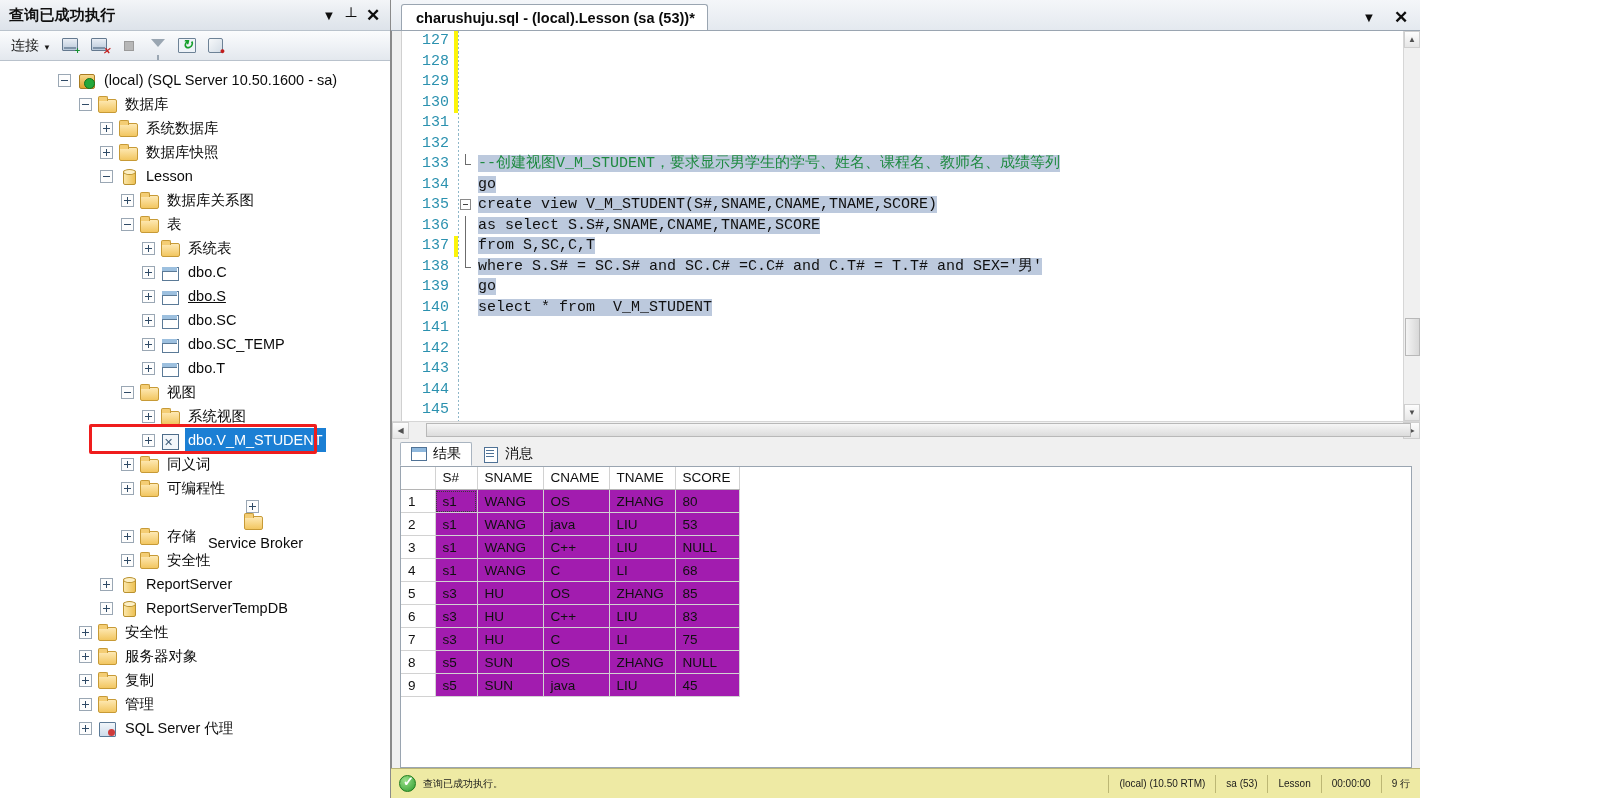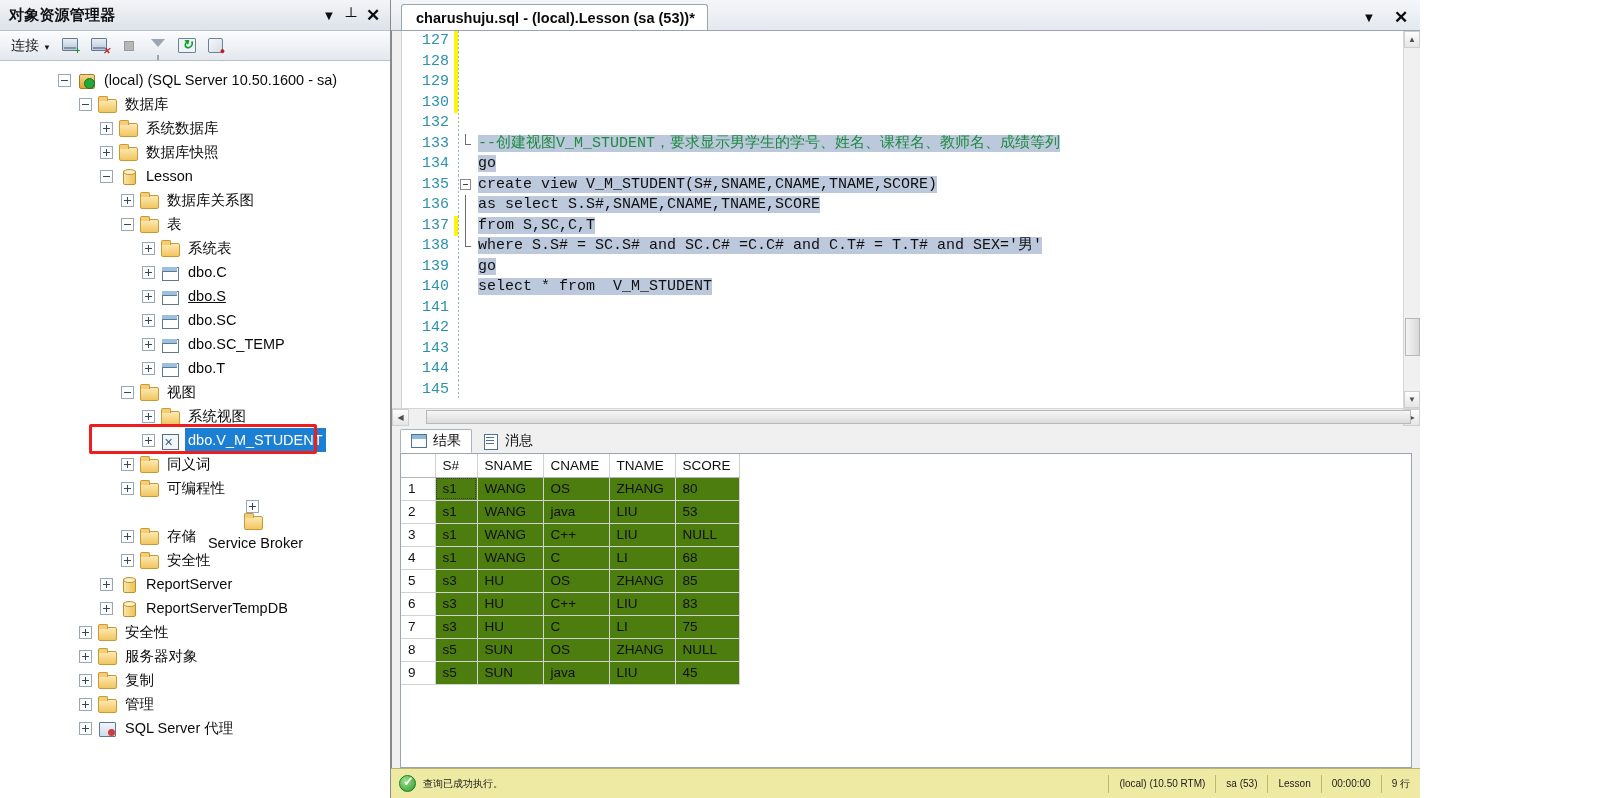--- a/index.html
+++ b/index.html
@@ -243,21 +243,21 @@
   .rt-ico.grid:after{content:"";position:absolute;left:1px;top:1px;width:14px;height:4px;background:#8fb8dd;}
   .rt-ico.msg:before{content:"";position:absolute;left:1px;top:0;width:12px;height:14px;background:#fff;border:1px solid #4f7296;}
   .rt-ico.msg:after{content:"";position:absolute;left:3px;top:3px;width:8px;height:1px;
      box-shadow:0 3px 0 #4f7296,0 6px 0 #4f7296; background:#4f7296;}
 
   #grid-host { flex:1 1 auto; background:#ffffff; border:1px solid #9aa5b1; margin:0 8px 0 8px; overflow:hidden; }
   table.rg { border-collapse: collapse; font-size: 13.5px; color:#101010; }
   table.rg th, table.rg td {
     border-right: 1px solid #d2d2d2; border-bottom: 1px solid #d2d2d2;
     padding: 0 7px; height: 23px; text-align: left; font-weight: normal;
-    white-space: nowrap; background:#4d7c0f;
+    white-space: nowrap; background:#a21caf;
   }
   table.rg th { background:#ffffff; border-bottom:1px solid #b5b5b5; }
   table.rg td.rownum, table.rg th.rownum {
     width: 34px; min-width:34px; text-align: left; color:#101010; background:#ffffff;
     border-right:1px solid #d2d2d2;
   }
   table.rg th.c-s { width: 42px; }
   table.rg th.c-sn { width: 66px; }
   table.rg th.c-cn { width: 66px; }
   table.rg th.c-tn { width: 66px; }
@@ -288,21 +288,21 @@
   #statusbar .seg.first { border-left:1px solid #bcb774; }
 </style>
 </head>
 <body>
 
 <div id="app">
 
   <div id="oe">
 
     <div id="oe-title">
-      <div class="t">对象资源管理器</div>
+      <div class="t">查询已成功执行</div>
       <div class="cap-btn caret">▼</div>
       <div class="cap-btn pin">┴</div>
       <div class="cap-btn close">✕</div>
     </div>
 
     <div id="oe-toolbar">
       <div class="connect-btn">
         <span>连接</span>
         <span class="arw">▼</span>
       </div>
@@ -487,20 +487,21 @@
 
     <div id="editor-wrap">
       <div id="editor-outer">
         <div id="editor-body">
           <div id="gutter-left-strip"></div>
           <div id="code-area">
               <div class="code-line"><span class="ln">127</span><span class="changebar y"></span><span class="dotted"></span><span class="fold"></span><span class="code-text"></span></div>
               <div class="code-line"><span class="ln">128</span><span class="changebar y"></span><span class="dotted"></span><span class="fold"></span><span class="code-text"></span></div>
               <div class="code-line"><span class="ln">129</span><span class="changebar y"></span><span class="dotted"></span><span class="fold"></span><span class="code-text"></span></div>
               <div class="code-line"><span class="ln">130</span><span class="changebar y"></span><span class="dotted"></span><span class="fold"></span><span class="code-text"></span></div>
+              <div class="code-line"><span class="ln">131</span><span class="changebar"></span><span class="dotted"></span><span class="fold"></span><span class="code-text"></span></div>
               <div class="code-line"><span class="ln">132</span><span class="changebar"></span><span class="dotted"></span><span class="fold"></span><span class="code-text"></span></div>
               <div class="code-line"><span class="ln">133</span><span class="changebar"></span><span class="dotted"></span><span class="fold"><i class="elbow"></i></span><span class="code-text"><span class="cm sel">--创建视图V_M_STUDENT，要求显示男学生的学号、姓名、课程名、教师名、成绩等列</span></span></div>
               <div class="code-line"><span class="ln">134</span><span class="changebar"></span><span class="dotted"></span><span class="fold"></span><span class="code-text"><span class="txt sel">go</span></span></div>
               <div class="code-line"><span class="ln">135</span><span class="changebar"></span><span class="dotted"></span><span class="fold"><i class="box"></i></span><span class="code-text"><span class="txt sel">create view V_M_STUDENT(S#,SNAME,CNAME,TNAME,SCORE)</span></span></div>
               <div class="code-line"><span class="ln">136</span><span class="changebar"></span><span class="dotted"></span><span class="fold"><i class="vline"></i></span><span class="code-text"><span class="txt sel">as select S.S#,SNAME,CNAME,TNAME,SCORE</span></span></div>
               <div class="code-line"><span class="ln">137</span><span class="changebar y"></span><span class="dotted"></span><span class="fold"><i class="vline"></i></span><span class="code-text"><span class="txt sel">from S,SC,C,T</span></span></div>
               <div class="code-line"><span class="ln">138</span><span class="changebar"></span><span class="dotted"></span><span class="fold"><i class="elbow"></i></span><span class="code-text"><span class="txt sel">where S.S# = SC.S# and SC.C# =C.C# and C.T# = T.T# and SEX='男'</span></span></div>
               <div class="code-line"><span class="ln">139</span><span class="changebar"></span><span class="dotted"></span><span class="fold"></span><span class="code-text"><span class="txt sel">go</span></span></div>
               <div class="code-line"><span class="ln">140</span><span class="changebar"></span><span class="dotted"></span><span class="fold"></span><span class="code-text"><span class="txt sel">select * from  V_M_STUDENT</span></span></div>
               <div class="code-line"><span class="ln">141</span><span class="changebar"></span><span class="dotted"></span><span class="fold"></span><span class="code-text"></span></div>

